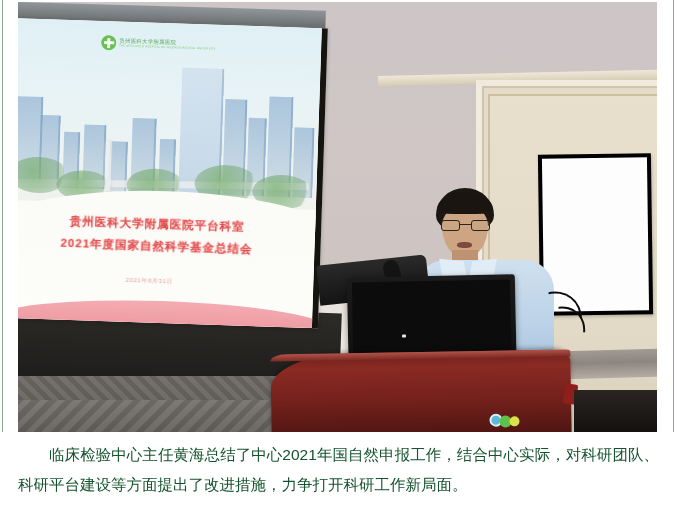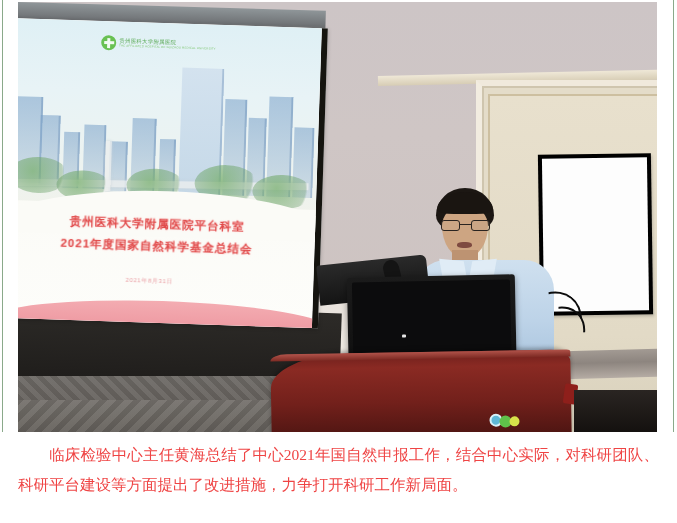--- a/index.html
+++ b/index.html
@@ -361,24 +361,24 @@
   }
   .podium-right-dark {
     position: absolute; left: 556px; top: 388px; width: 90px; height: 46px;
     background: linear-gradient(180deg, #2a2522 0%, #120f0d 100%);
   }
 
   
   #caption {
     position: absolute;
     left: 18px; top: 440px; right: 18px;
-    font-family: Liberation Serif, serif;
+    font-family: Liberation Sans, sans-serif;
     font-size: 15.5px;
     line-height: 30px;
-    color: #ef4444;
+    color: #14532d;
     text-align: justify;
     text-justify: inter-ideograph;
   }
   #caption .indent { display: inline-block; width: 2em; }
 </style>
 </head>
 <body>
 
 <div id="page">
 

